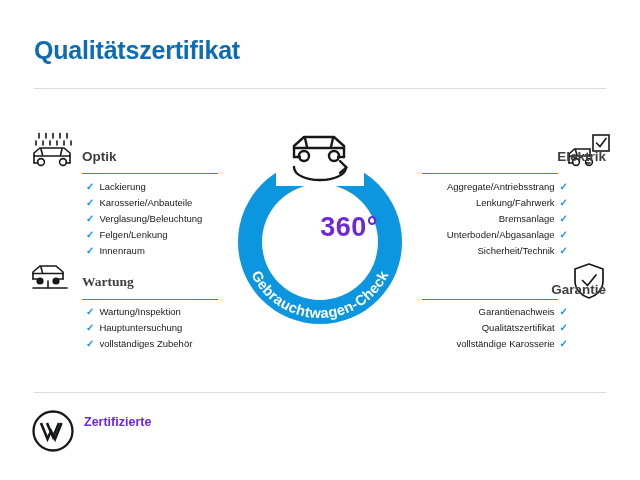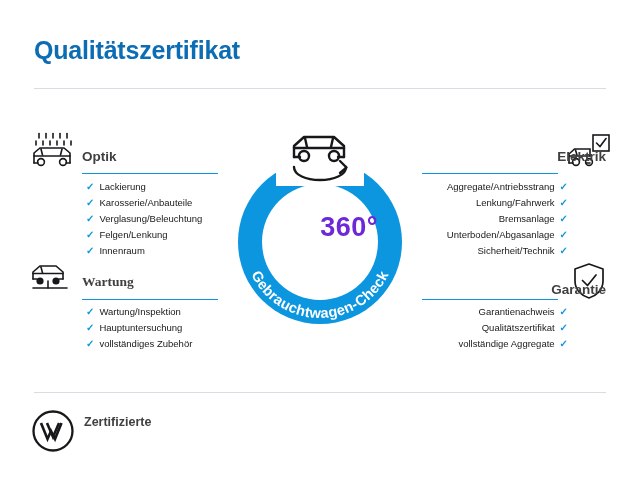--- a/index.html
+++ b/index.html
@@ -167,21 +167,21 @@
     top: 410px;
     width: 42px;
     height: 42px;
   }
   .foot-text {
     position: absolute;
     left: 84px;
     top: 414px;
     font-size: 12.5px;
     font-weight: bold;
-    color: #404040;
+    color: #6d28d9;
     line-height: 17px;
   }
 </style>
 </head>
 <body>
 
 <div class="page">
 
   <div class="title">Qualitätszertifikat</div>
   <div class="title-rule"></div>
@@ -322,21 +322,21 @@
   <div class="list right" style="left:404px; top:304px; width:164px; text-align:left;">
     <div class="row">
       <span>Garantienachweis</span>
       <span class="check">✓</span>
     </div>
     <div class="row">
       <span>Qualitätszertifikat</span>
       <span class="check">✓</span>
     </div>
     <div class="row">
-      <span>vollständige Aggregate</span>
+      <span>vollständige Karosserie</span>
       <span class="check">✓</span>
     </div>
   </div>
 
   <div class="badge-wrap">
     <div class="ring"></div>
     <div class="ring-inner"></div>
     <div class="ring-notch"></div>
 
     <svg class="badge-arc-text" viewBox="0 0 208 208">

